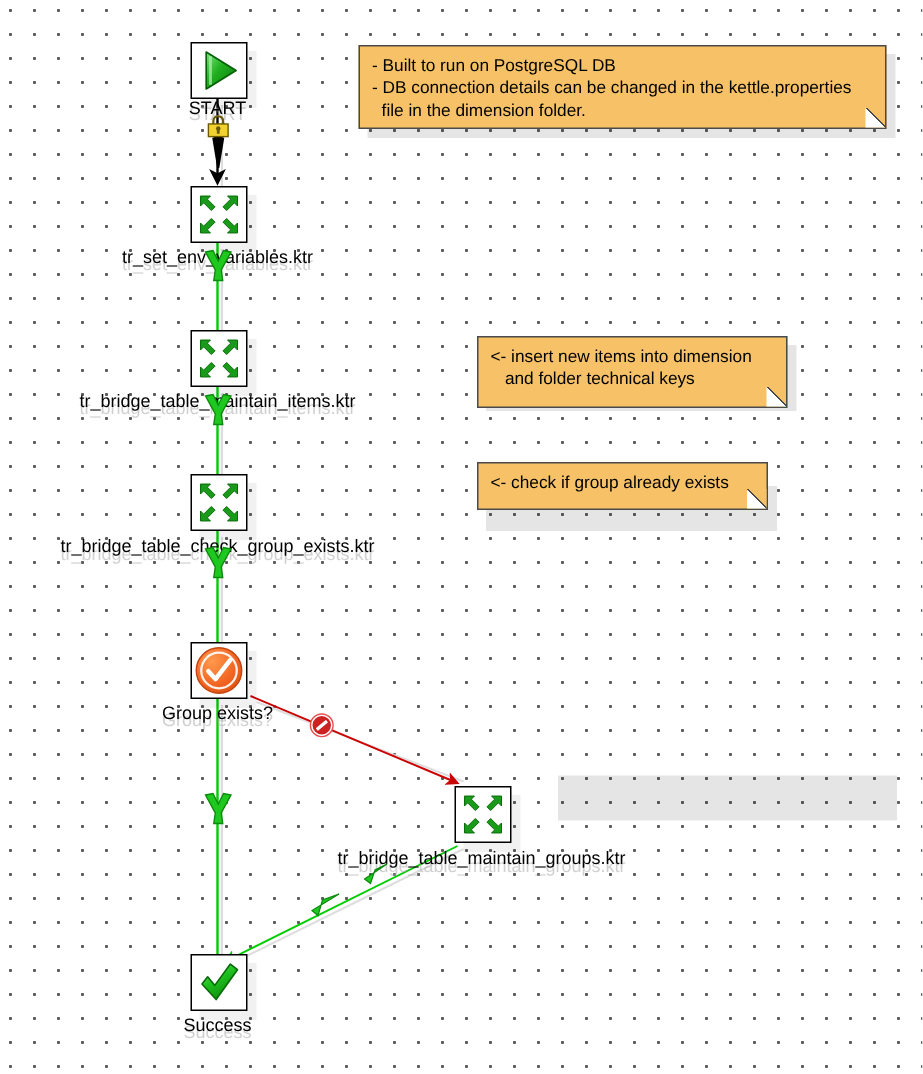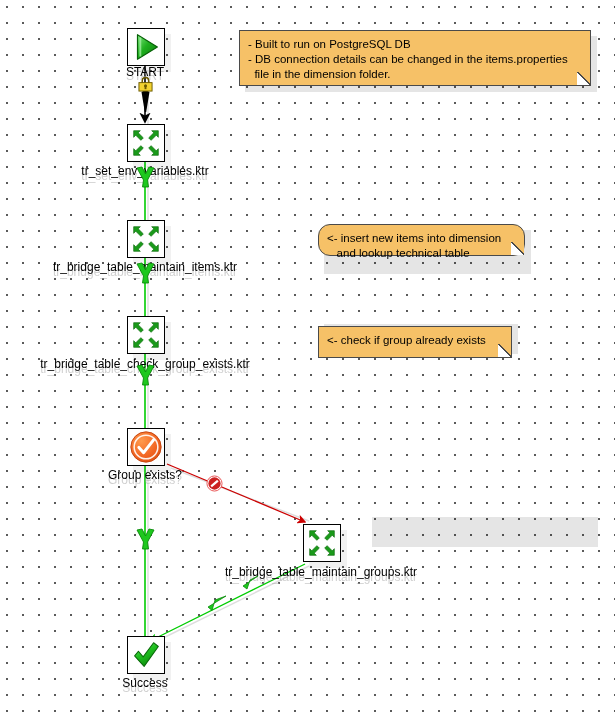--- a/index.html
+++ b/index.html
@@ -308,33 +308,33 @@
       </defs>
       <path d="M7,20 L11,15 L16,21 L27,6 L32,10 L17,31 Z" fill="url(#g-check)" stroke="#076807" stroke-width="1.1" stroke-linejoin="round"></path>
     </svg>
   </div>
   <div class="node-label-shadow" style="left:95px; top:682px; width:100px;">Success</div>
   <div class="node-label" style="left:95px; top:677px; width:100px;">Success</div>
 
   <div class="note-shadow" style="left:245px; top:36px; width:352px; height:56px;"></div>
   <div class="note" style="left:239px; top:30px; width:352px; height:56px;">
     <span class="note-line">- Built to run on PostgreSQL DB</span>
-    <span class="note-line">- DB connection details can be changed in the items.properties</span>
+    <span class="note-line">- DB connection details can be changed in the kettle.properties</span>
     <span class="note-line">  file in the dimension folder.</span>
     <span class="fold-diag"></span>
   </div>
 
   <div class="note-shadow" style="left:324px; top:230px; width:207px; height:44px;"></div>
-  <div class="note" style="left:318px; top:224px; width:207px; height:32px;border-radius:12px;">
+  <div class="note" style="left:318px; top:224px; width:207px; height:48px;">
     <span class="note-line">&lt;- insert new items into dimension</span>
-    <span class="note-line">   and lookup technical table</span>
+    <span class="note-line">   and folder technical keys</span>
     <span class="fold-diag"></span>
   </div>
 
   <div class="note-shadow" style="left:324px; top:324px; width:194px; height:30px;"></div>
-  <div class="note" style="left:318px; top:326px; width:194px; height:30px;">
+  <div class="note" style="left:318px; top:308px; width:194px; height:30px;">
     <span class="note-line">&lt;- check if group already exists</span>
     <span class="fold-diag"></span>
   </div>
 
   <div class="note-shadow" style="left:372px; top:517px; width:226px; height:30px;"></div>
 
 </div>
 
 </body></html>

